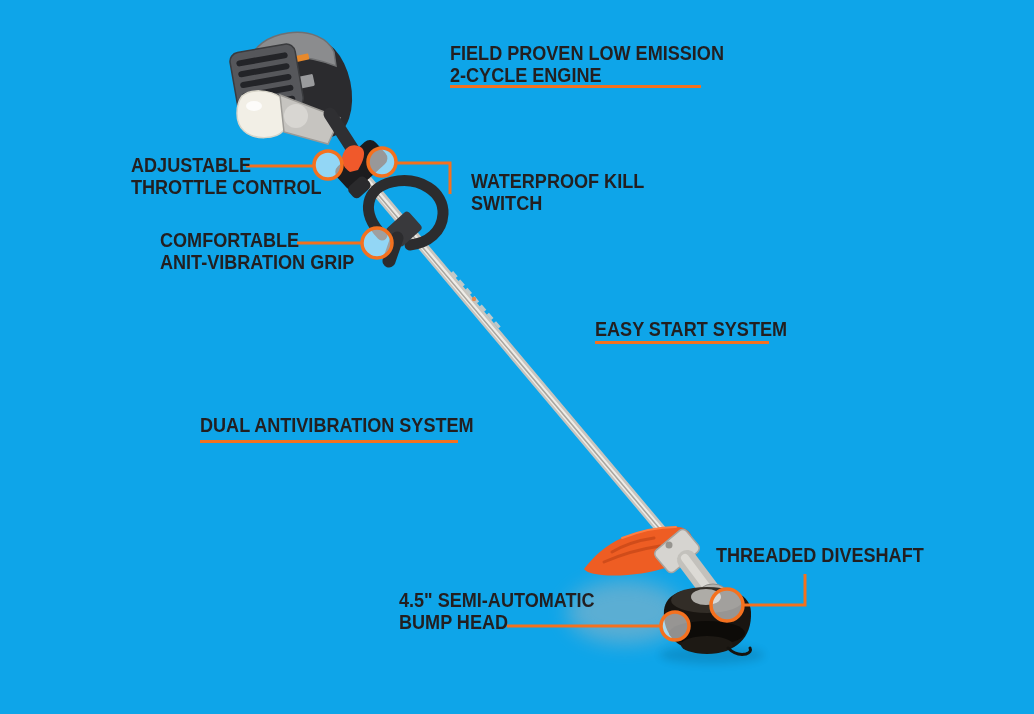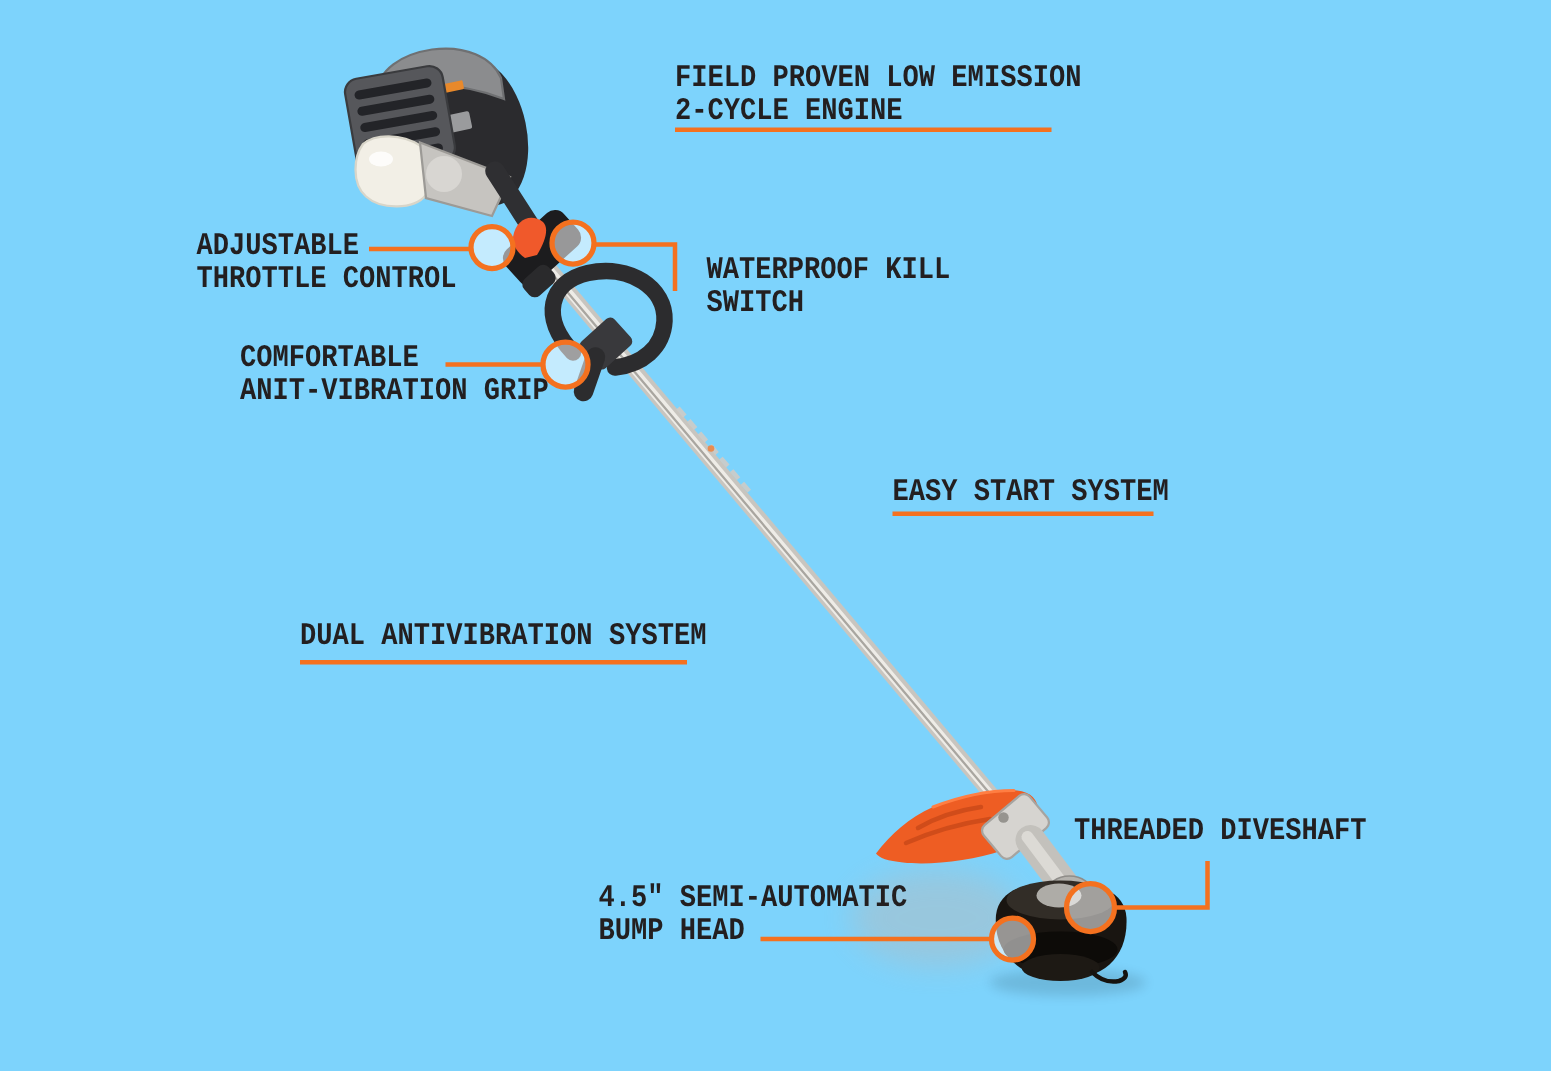--- a/index.html
+++ b/index.html
@@ -1,18 +1,18 @@
 <!DOCTYPE html>
 <html><head>
 <meta charset="utf-8">
 <style>
   html,body { margin:0; padding:0; background:#ffffff; }
   .stage {
-    position:relative; width:1034px; height:714px; background:#7dd3fc;
-    overflow:hidden; font-family:Liberation Mono, monospace;
+    position:relative; width:1034px; height:714px; background:#0ea5e9;
+    overflow:hidden; font-family:Liberation Sans, sans-serif;
   }
   .art { position:absolute; left:0; top:0; }
   .label {
     position:absolute; color:#231f20; font-weight:700; font-size:21px;
     line-height:22px; white-space:nowrap; letter-spacing:0;
     transform:scaleX(0.86); transform-origin:0 0;
   }
   .tline { display:block; }
   .rule { position:absolute; height:3px; background:#f4711f; }
 </style>

